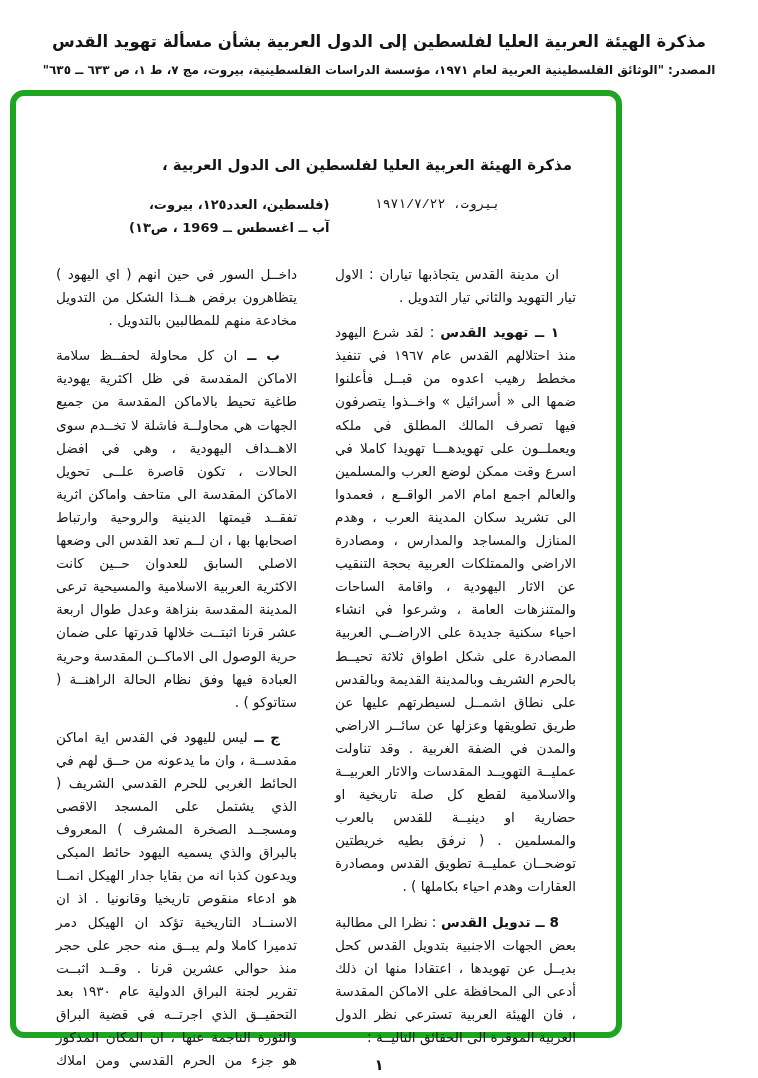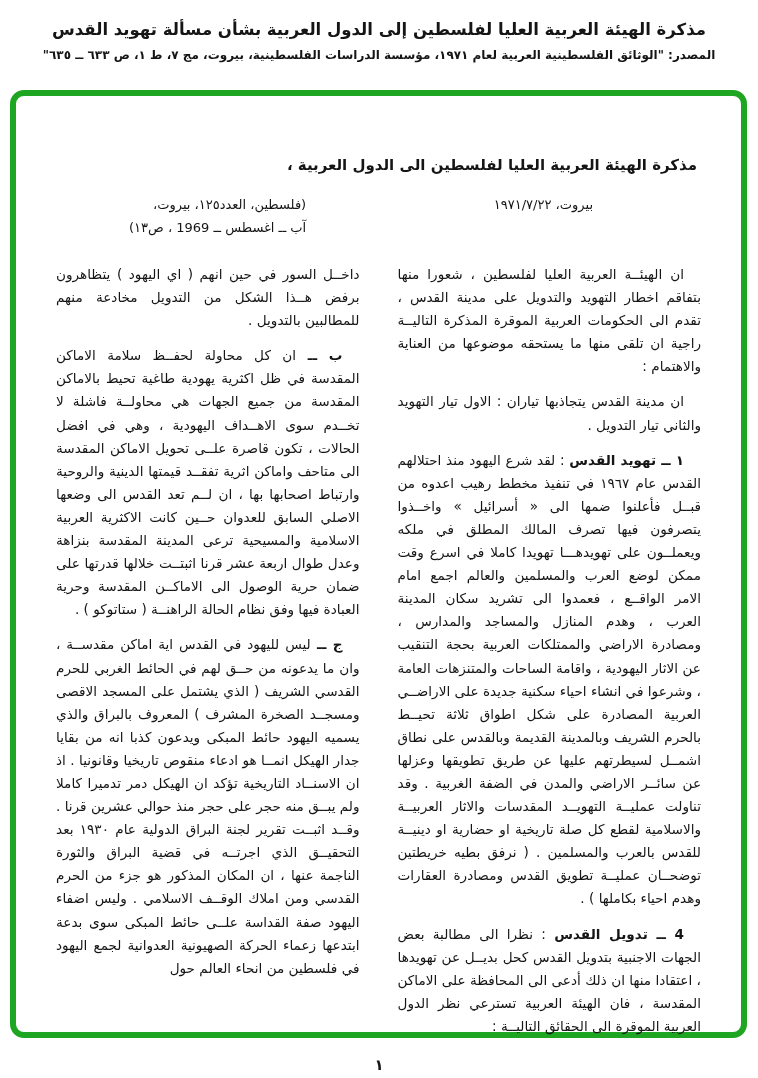--- a/index.html
+++ b/index.html
@@ -15,36 +15,36 @@
     font-family: "DejaVu Sans", sans-serif;
     color: #151515;
     direction: rtl;
   }
   
   .header {
     padding-top: 20px;
     text-align: center;
   }
   .header-title {
-    margin: 0;
+    margin: 12px;
     font-size: 16.5px;
     font-weight: 700;
     letter-spacing: 0;
   }
   .header-source {
     margin: 9px 0 0 0;
     font-size: 12px;
     font-weight: 700;
   }
   
   .frame {
     position: absolute;
     left: 10px;
     top: 90px;
-    width: 737px;
+    width: 612px;
     height: 948px;
     box-sizing: border-box;
     border: 6px solid #1ea522;
     border-radius: 14px;
     background: #ffffff;
   }
   
   .doc-title {
     margin: 56px 44px 0 0;
     text-align: right;
@@ -55,28 +55,29 @@
   .doc-title div { white-space: nowrap; }
   .meta {
     display: flex;
     justify-content: space-between;
     align-items: flex-start;
     margin: 15px 28px 0 28px;
     font-size: 13px;
     line-height: 23px;
   }
   .dateline {
-    margin-right: 120px;
+    margin-right: 88px;
     font-weight: 500;
     white-space: nowrap;
+    font-family: Liberation Mono, monospace;
   }
   .citation {
     margin-left: 85px;
     text-align: right;
-    font-weight: 400;
+    font-weight: 700;
   }
   
   .body-cols {
     display: flex;
     gap: 14px;
     margin: 12px 28px 0 28px;
     font-size: 13.6px;
     line-height: 23.1px;
     text-align: justify;
   }
@@ -118,24 +119,23 @@
     <div class="dateline">بيروت، ١٩٧١/٧/٢٢</div>
     <div class="citation">
       <div>(فلسطين، العدد١٢٥، بيروت،</div>
       <div>آب ــ اغسطس ــ 1969 ، ص١٣)</div>
     </div>
   </div>
 
   <div class="body-cols">
 
     <div class="col">
-      <p class="para indent"><span>ان الهيئــة العربية العليا لفلسطين ، شعورا منها بتفاقم اخطار التهويد والتدويل على مدينة القدس ، تقدم الى الحكومات العربية الموقرة المذكرة التاليــة راجية ان تلقى منها ما يستحقه موضوعها من العناية والاهتمام :</span></p>
       <p class="para indent"><span>ان مدينة القدس يتجاذبها تياران : الاول تيار التهويد والثاني تيار التدويل .</span></p>
       <p class="para indent"><span class="pfx">١ ــ </span><span class="lead">تهويد القدس</span><span> : لقد شرع اليهود منذ احتلالهم القدس عام ١٩٦٧ في تنفيذ مخطط رهيب اعدوه من قبــل فأعلنوا ضمها الى « أسرائيل » واخــذوا يتصرفون فيها تصرف المالك المطلق في ملكه ويعملــون على تهويدهـــا تهويدا كاملا في اسرع وقت ممكن لوضع العرب والمسلمين والعالم اجمع امام الامر الواقــع ، فعمدوا الى تشريد سكان المدينة العرب ، وهدم المنازل والمساجد والمدارس ، ومصادرة الاراضي والممتلكات العربية بحجة التنقيب عن الاثار اليهودية ، واقامة الساحات والمتنزهات العامة ، وشرعوا في انشاء احياء سكنية جديدة على الاراضــي العربية المصادرة على شكل اطواق ثلاثة تحيــط بالحرم الشريف وبالمدينة القديمة وبالقدس على نطاق اشمــل لسيطرتهم عليها عن طريق تطويقها وعزلها عن سائــر الاراضي والمدن في الضفة الغربية . وقد تناولت عمليــة التهويــد المقدسات والاثار العربيــة والاسلامية لقطع كل صلة تاريخية او حضارية او دينيــة للقدس بالعرب والمسلمين . ( نرفق بطيه خريطتين توضحــان عمليــة تطويق القدس ومصادرة العقارات وهدم احياء بكاملها ) .</span></p>
-      <p class="para indent"><span class="pfx">4 ــ </span><span class="lead">تدويل القدس</span><span> : نظرا الى مطالبة بعض الجهات الاجنبية بتدويل القدس كحل بديــل عن تهويدها ، اعتقادا منها ان ذلك أدعى الى المحافظة على الاماكن المقدسة ، فان الهيئة العربية تسترعي نظر الدول العربية الموقرة الى الحقائق التاليــة :</span></p>
+      <p class="para indent"><span class="pfx">8 ــ </span><span class="lead">تدويل القدس</span><span> : نظرا الى مطالبة بعض الجهات الاجنبية بتدويل القدس كحل بديــل عن تهويدها ، اعتقادا منها ان ذلك أدعى الى المحافظة على الاماكن المقدسة ، فان الهيئة العربية تسترعي نظر الدول العربية الموقرة الى الحقائق التاليــة :</span></p>
     </div>
 
     <div class="col">
       <p class="para"><span>داخــل السور في حين انهم ( اي اليهود ) يتظاهرون برفض هــذا الشكل من التدويل مخادعة منهم للمطالبين بالتدويل .</span></p>
       <p class="para indent"><span class="pfx">ب ــ </span><span>ان كل محاولة لحفــظ سلامة الاماكن المقدسة في ظل اكثرية يهودية طاغية تحيط بالاماكن المقدسة من جميع الجهات هي محاولــة فاشلة لا تخــدم سوى الاهــداف اليهودية ، وهي في افضل الحالات ، تكون قاصرة علــى تحويل الاماكن المقدسة الى متاحف واماكن اثرية تفقــد قيمتها الدينية والروحية وارتباط اصحابها بها ، ان لــم تعد القدس الى وضعها الاصلي السابق للعدوان حــين كانت الاكثرية العربية الاسلامية والمسيحية ترعى المدينة المقدسة بنزاهة وعدل طوال اربعة عشر قرنا اثبتــت خلالها قدرتها على ضمان حرية الوصول الى الاماكــن المقدسة وحرية العبادة فيها وفق نظام الحالة الراهنــة ( ستاتوكو ) .</span></p>
       <p class="para indent"><span class="pfx">ج ــ </span><span>ليس لليهود في القدس اية اماكن مقدســة ، وان ما يدعونه من حــق لهم في الحائط الغربي للحرم القدسي الشريف ( الذي يشتمل على المسجد الاقصى ومسجــد الصخرة المشرف ) المعروف بالبراق والذي يسميه اليهود حائط المبكى ويدعون كذبا انه من بقايا جدار الهيكل انمــا هو ادعاء منقوص تاريخيا وقانونيا . اذ ان الاسنــاد التاريخية تؤكد ان الهيكل دمر تدميرا كاملا ولم يبــق منه حجر على حجر منذ حوالي عشرين قرنا . وقــد اثبــت تقرير لجنة البراق الدولية عام ١٩٣٠ بعد التحقيــق الذي اجرتــه في قضية البراق والثورة الناجمة عنها ، ان المكان المذكور هو جزء من الحرم القدسي ومن املاك الوقــف الاسلامي . وليس اضفاء اليهود صفة القداسة علــى حائط المبكى سوى بدعة ابتدعها زعماء الحركة الصهيونية العدوانية لجمع اليهود في فلسطين من انحاء العالم حول</span></p>
     </div>
 
   </div>
 </div>

